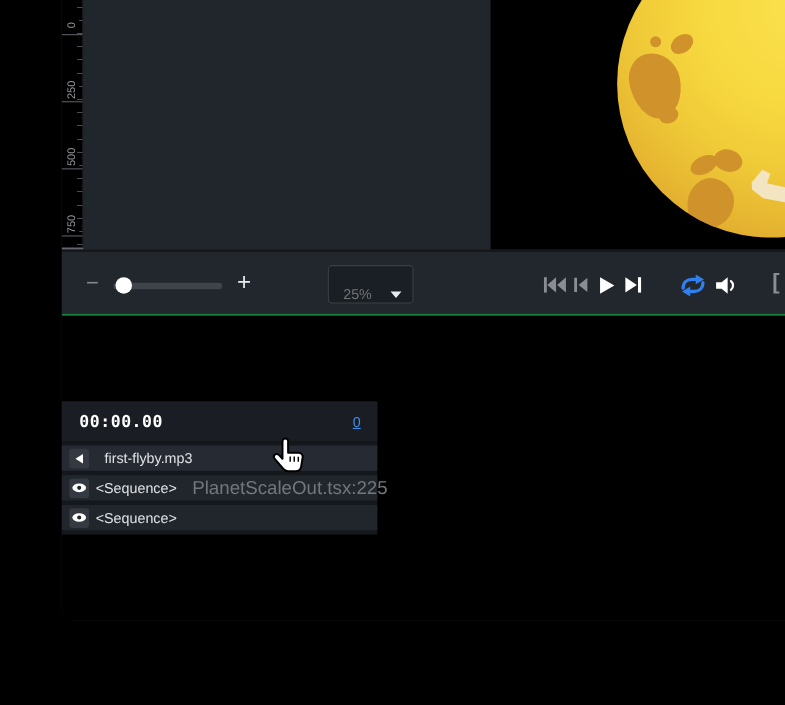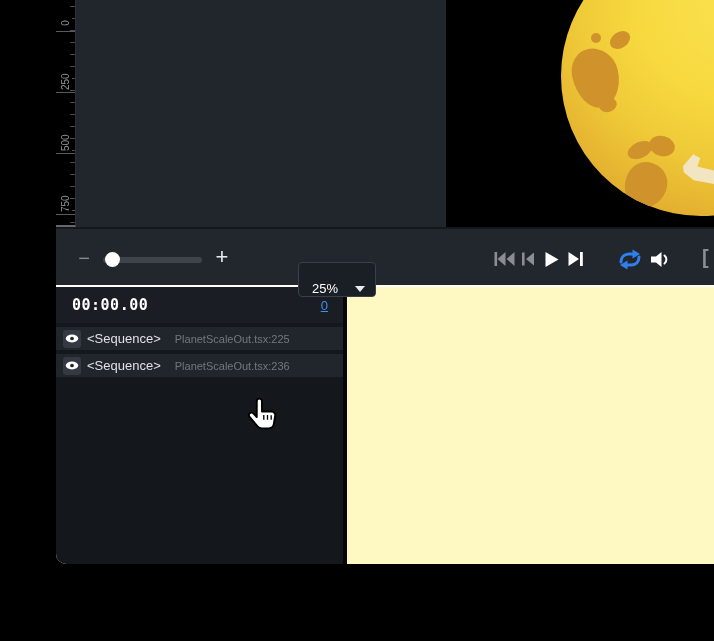--- a/index.html
+++ b/index.html
@@ -44,43 +44,43 @@
              position:relative; flex:none; }
   .tb-abs { position:absolute; }
   .minus-btn { left:16px; top:18px; width:24px; height:24px; color:#85898f; font-size:20px;
                text-align:center; line-height:22px; cursor:default; }
   .plus-btn  { left:154px; top:16px; width:24px; height:24px; color:#e8eaed; font-size:22px;
                text-align:center; line-height:24px; }
   .slider-track { left:47px; top:28px; width:99px; height:6px; border-radius:3px; background:#3f444b; }
   .slider-knob { left:49px; top:23px; width:15px; height:15px; border-radius:50%; background:#fff; }
   .dropdown { top:12px; width:78px; height:35px; background:#1a1e25; border:1px solid #3a4047;
               border-radius:4px; display:flex; align-items:center; justify-content:space-between;
-              padding:18px 10px 0 13px; color:#ffffff; font-size:13px;margin-top:21px; }
+              padding:18px 10px 0 13px; color:#737373; font-size:13px; }
   .dd-zoom { left:242px; } .dd-rate { left:334px; }
   .chev { width:0; height:0; border-left:5px solid transparent; border-right:5px solid transparent;
           border-top:6px solid #e8eaed; }
   .tbtn { top:22px; display:flex; align-items:center; justify-content:center; }
   .bracket-glyph { left:646px; top:17px; color:#8a8e94; font-size:20px; font-weight:bold; }
 
   
-  .timeline-row { flex:1; display:flex; background:#fef9c3; border-top:2px solid #ffffff; }
+  .timeline-row { flex:1; display:flex; background:#000000; border-top:2px solid #15803d;align-items:center; }
   .tl-left { width:287px; background:#14171c; display:flex; flex-direction:column; }
   .tl-header { height:36px; background:#1a1e24; display:flex; align-items:center;
                justify-content:space-between; padding:0 15px 0 16px; margin-bottom:4px; }
   .timecode { color:#fff; font-family:"DejaVu Sans Mono", monospace; font-weight:bold;
               font-size:15px; letter-spacing:0.5px; }
   .frame-link { color:#3e8fe8; font-size:13px; text-decoration:underline; cursor:pointer; }
   .track-row { height:23px; margin-bottom:4px; display:flex; align-items:center;
                padding-left:7px; background:#21262d; }
   .track-row.first { background:#262b33; }
   .icon-chip { width:18px; height:18px; border-radius:3px; background:#343942; flex:none;
                display:flex; align-items:center; justify-content:center; }
   .track-label { color:#dfe1e5; font-size:13px; margin-left:6px; }
   .track-row.first .track-label { margin-left:14px; }
-  .track-source { color:#73777d; font-size:11px; margin-left:14px; }
+  .track-source { color:#73777d; font-size:17px; margin-left:14px; }
 
   .tl-gap { width:4px; background:#050608; }
   .tl-right { flex:1; position:relative; background:#0f1115; overflow:hidden; }
   .tl-ticks { position:absolute; left:10px; right:0; top:0; height:6px;
               background:repeating-linear-gradient(90deg,#3d4147 0 1px,transparent 1px 14px); }
   .tick-major { position:absolute; top:0; width:1px; height:10px; background:#55585d; }
   .tm1 { left:152px; } .tm2 { left:291px; }
   .tl-ruler-label { position:absolute; left:297px; top:9px; color:#b0b3b8; font-size:11.5px; }
   .playhead-flag { position:absolute; left:2px; top:1px; width:18px; height:15px; background:#f2391b;
               clip-path:polygon(8% 0, 92% 0, 100% 20%, 100% 52%, 50% 100%, 0 52%, 0 20%); }
@@ -179,41 +179,48 @@
     <div class="tb-abs bracket-glyph">[</div>
   </div>
 
   <div class="timeline-row">
     <div class="tl-left">
       <div class="tl-header">
         <span class="timecode">00:00.00</span>
         <span class="frame-link">0</span>
       </div>
 
+      <div class="track-row first">
+        <span class="icon-chip">
+          <svg width="12" height="12" viewBox="0 0 14 14">
+            <polygon points="11,2 11,12 3,7" fill="#ffffff"></polygon>
+          </svg>
+        </span>
+        <span class="track-label">first-flyby.mp3</span>
+      </div>
 
       <div class="track-row">
         <span class="icon-chip">
           <svg width="14" height="11" viewBox="0 0 18 13">
             <ellipse cx="9" cy="6.5" rx="8" ry="5" fill="#ffffff"></ellipse>
             <circle cx="9" cy="6.5" r="2.4" fill="#22262c"></circle>
           </svg>
         </span>
         <span class="track-label">&lt;Sequence&gt;</span>
         <span class="track-source">PlanetScaleOut.tsx:225</span>
       </div>
 
       <div class="track-row">
         <span class="icon-chip">
           <svg width="14" height="11" viewBox="0 0 18 13">
             <ellipse cx="9" cy="6.5" rx="8" ry="5" fill="#ffffff"></ellipse>
             <circle cx="9" cy="6.5" r="2.4" fill="#22262c"></circle>
           </svg>
         </span>
         <span class="track-label">&lt;Sequence&gt;</span>
-        <span class="track-source">PlanetScaleOut.tsx:236</span>
       </div>
     </div>
 
     <div class="tl-gap"></div>
 
   </div>
 
 </div>
 
 <div class="cursor-overlay">

